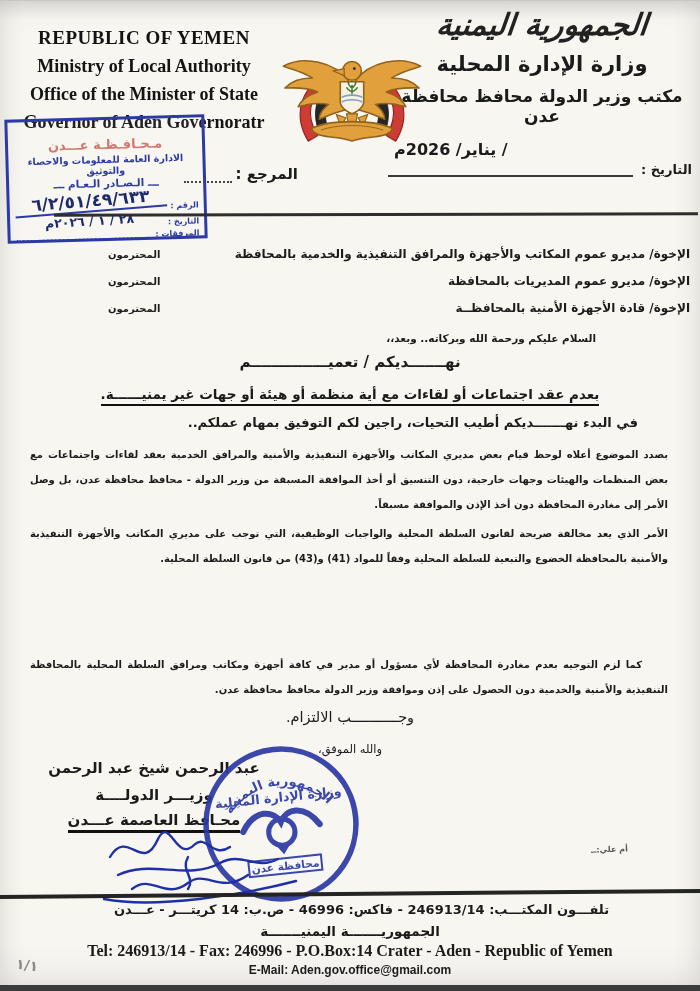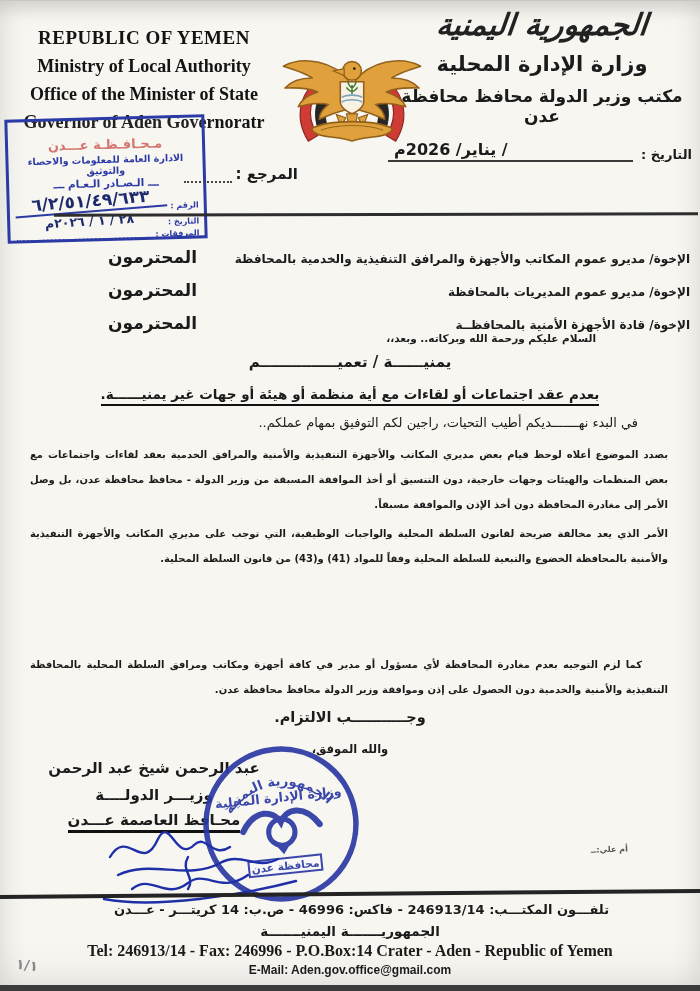--- a/index.html
+++ b/index.html
@@ -15,21 +15,21 @@
     font-family:"Liberation Serif","DejaVu Serif",serif;font-weight:bold;color:#141414;}
   .eng-head .l1{font-size:19px;letter-spacing:.5px;}
   .eng-head .l2,.eng-head .l3,.eng-head .l4{font-size:18px;margin-top:7px;}
   .ar-head{right:8px;top:6px;width:300px;text-align:center;font-weight:bold;}
   .callig{font-size:30px;font-style:italic;transform:skewX(-6deg);letter-spacing:-1px;color:#222;}
   .ministry{font-size:21px;margin-top:10px;}
   .office{font-size:17px;margin-top:10px;}
   .date-line{margin-top:14px;font-size:13px;display:flex;align-items:flex-end;justify-content:flex-start;}
   .date-line .lbl{margin-left:8px;white-space:nowrap;}
   .date-line .val{border-bottom:2px solid #3a3a3a;min-width:225px;text-align:left;
-     font-size:16px;padding:0 14px 1px 6px;white-space:nowrap;}
+     font-size:16px;padding:0 14px 16px 6px;white-space:nowrap;}
   
   .emblem{left:274px;top:32px;width:156px;height:132px;}
   
   .regbox{left:6px;top:116px;width:200px;height:124px;border:3px solid #2b3aa5;
     transform:rotate(-1.6deg);background:rgba(255,255,255,.06);color:#2b3aa5;
     padding:3px 5px;box-sizing:border-box;font-weight:bold;}
   .regbox .gov{color:#cf6a63;font-size:13px;text-align:center;letter-spacing:1px;margin-top:14px;opacity:.9;}
   .regbox .dept{font-size:9.5px;text-align:center;margin-top:2px;}
   .regbox .sadir{font-size:10.5px;text-align:center;margin-top:1px;}
   .regbox .row{display:flex;align-items:flex-end;font-size:8px;margin-top:1px;}
@@ -39,34 +39,34 @@
   .hand-date{color:#1e2a6e;font-size:12.5px;transform:rotate(-2deg);white-space:nowrap;flex:1;text-align:center;}
   .dotrow{flex:1;border-bottom:2px dotted #2b3aa5;height:9px;}
   
   .refline{top:164px;right:402px;font-size:15px;font-weight:bold;display:flex;align-items:flex-end;}
   .refline .dots{display:inline-block;width:48px;border-bottom:2px dotted #444;height:13px;margin-right:4px;}
   .toprule{top:212px;left:54px;right:2px;height:2.5px;background:#2e2e2e;transform:rotate(-.15deg);}
   
   .recips{top:246px;right:10px;left:108px;font-weight:bold;font-size:12px;}
   .recips .row{display:flex;justify-content:space-between;align-items:baseline;margin-bottom:13px;white-space:nowrap;}
   .recips .to{letter-spacing:0;text-align:center;}
-  .recips .hon{font-size:17px;}
+  .recips .hon{font-size:10px;}
   .greeting{top:331px;right:104px;font-size:10.5px;font-weight:bold;}
   
   .subject{top:352px;left:0;right:0;text-align:center;font-size:15px;font-weight:bold;}
   .subline{top:383px;left:0;right:0;text-align:center;}
   .subline span{display:inline-block;font-size:13.5px;font-weight:bold;border-bottom:2.5px solid #111;padding-bottom:2px;}
-  .intro{top:414px;right:62px;font-size:13px;font-weight:normal;}
+  .intro{top:414px;right:62px;font-size:13px;font-weight:bold;}
   
   .para{left:30px;right:32px;font-size:10px;font-weight:bold;line-height:25px;
     text-align:justify;text-align-last:right;}
   .indent{text-indent:26px;}
   .p1{top:441px;} .p2{top:520px;} .p3{top:598px;} .p4{top:651px;}
-  .closing{top:708px;left:0;right:0;text-align:center;font-size:14.5px;font-weight:bold;}
-  .vale{top:741px;left:0;right:0;text-align:center;font-size:11.5px;font-weight:bold;}
+  .closing{top:708px;left:0;right:0;text-align:center;font-size:14.5px;font-weight:normal;}
+  .vale{top:741px;left:0;right:0;text-align:center;font-size:11.5px;font-weight:normal;}
   
   .sig{left:28px;top:758px;width:252px;text-align:center;font-weight:bold;font-size:15px;}
   .sig .t{margin-top:9px;}
   .sig .t2{margin-top:7px;border-bottom:3px solid #111;display:inline-block;padding-bottom:1px;}
   .stamp{left:200px;top:742px;width:162px;height:162px;transform:rotate(-6deg);opacity:.92;}
   .sigink{left:92px;top:822px;width:215px;height:85px;}
   .sidenote{right:72px;top:844px;font-size:8px;color:#555;font-weight:bold;transform:rotate(-2deg);}
   
   .footrule{top:891px;left:0;right:0;height:3.5px;background:#242424;transform:rotate(-.5deg);}
   .f-ar1{top:901px;left:0;right:0;text-align:center;font-size:13px;font-weight:bold;padding-left:23px;}
@@ -161,21 +161,21 @@
       <span class="to">الإخوة/ مديرو عموم المديريات بالمحافظة</span>
       <span class="hon">المحترمون</span>
     </div>
     <div class="row">
       <span class="to">الإخوة/ قادة الأجهزة الأمنية بالمحافظــة</span>
       <span class="hon">المحترمون</span>
     </div>
   </div>
   <div class="abs greeting">السلام عليكم ورحمة الله وبركاته.. وبعد،،</div>
 
-  <div class="abs subject">يمنيــــــة / تعميـــــــــــــــم</div>
+  <div class="abs subject">نهـــــــديكم / تعميـــــــــــــــم</div>
   <div class="abs subline">
     <span>بعدم عقد اجتماعات أو لقاءات مع أية منظمة أو هيئة أو جهات غير يمنيــــــة.</span>
   </div>
   <div class="abs intro">في البدء نهـــــــديكم أطيب التحيات، راجين لكم التوفيق بمهام عملكم..</div>
 
   <div class="abs para p1">بصدد الموضوع أعلاه لوحظ قيام بعض مديري المكاتب والأجهزة التنفيذية والأمنية والمرافق الخدمية بعقد لقاءات واجتماعات مع بعض المنظمات والهيئات وجهات خارجية، دون التنسيق أو أخذ الموافقة المسبقة من وزير الدولة - محافظ محافظة عدن، بل وصل الأمر إلى مغادرة المحافظة دون أخذ الإذن والموافقة مسبقاً.</div>
   <div class="abs para p2">الأمر الذي يعد مخالفة صريحة لقانون السلطة المحلية والواجبات الوظيفية، التي توجب على مديري المكاتب والأجهزة التنفيذية والأمنية بالمحافظة الخضوع والتبعية للسلطة المحلية وفقاً للمواد (41) و(43) من قانون السلطة المحلية.</div>
   <div class="abs para p4 indent">كما لزم التوجيه بعدم مغادرة المحافظة لأي مسؤول أو مدير في كافة أجهزة ومكاتب ومرافق السلطة المحلية بالمحافظة التنفيذية والأمنية والخدمية دون الحصول على إذن وموافقة وزير الدولة محافظ محافظة عدن.</div>
 
   <div class="abs closing">وجـــــــــــب الالتزام.</div>

